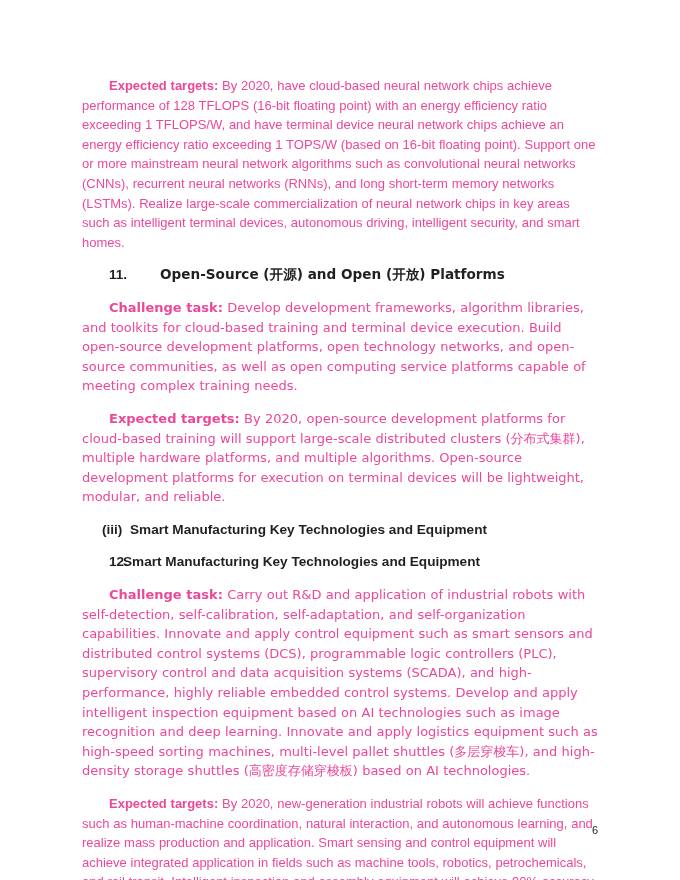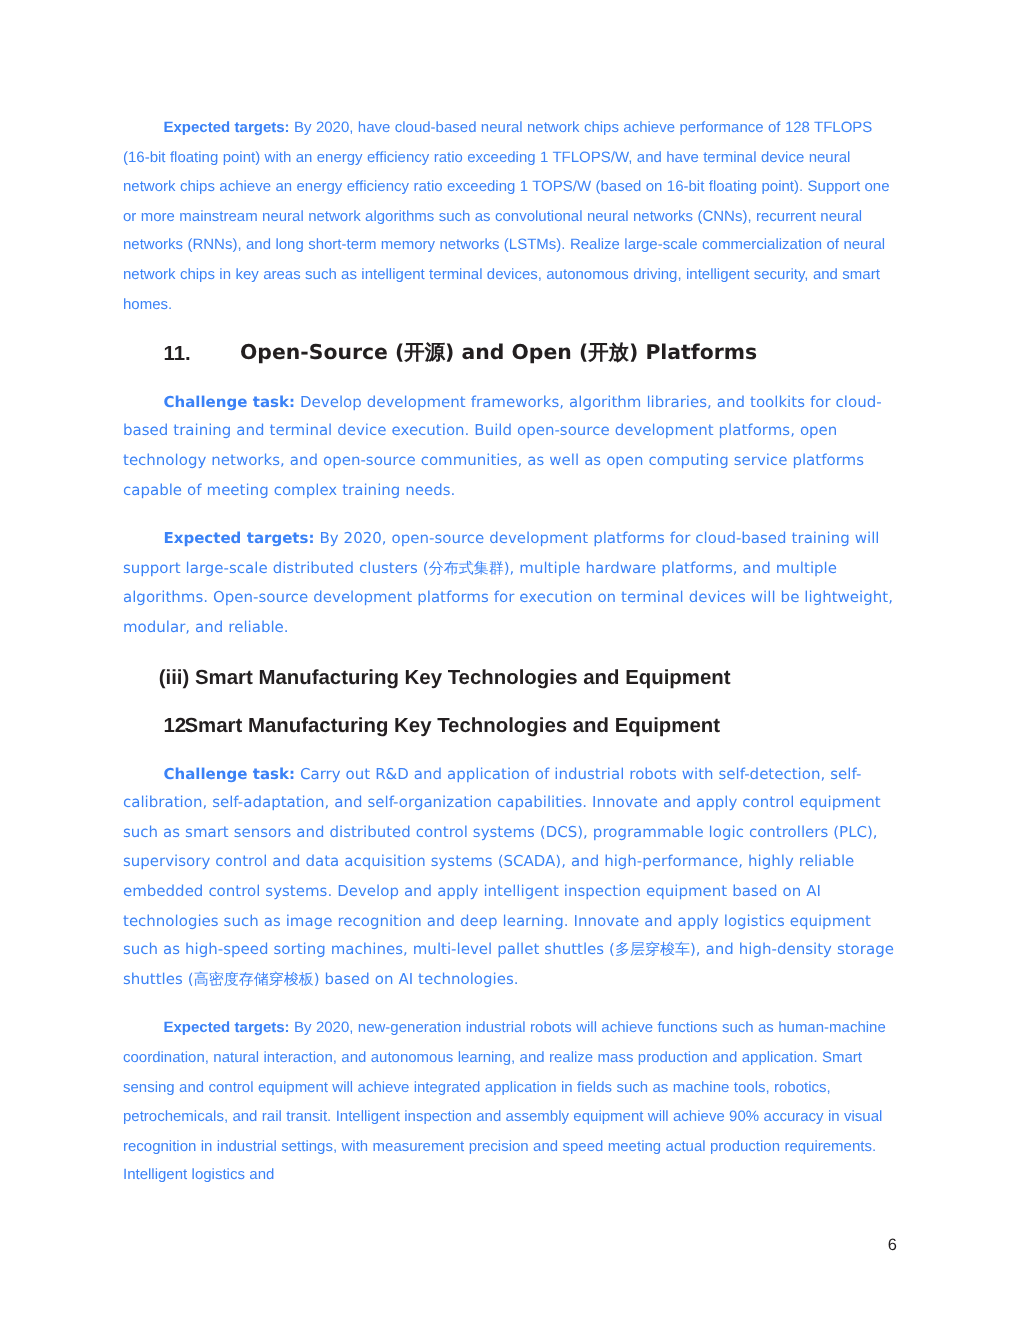--- a/index.html
+++ b/index.html
@@ -20,26 +20,26 @@
     overflow: hidden;
   }
   .content {
     position: absolute;
     left: 82px;
     top: 76px;
     width: 516px;
   }
   p.para {
     margin: 0 0 13px 0;
-    font-size: 10px;
+    font-size: 13px;
     line-height: 19.6px;
     text-indent: 27px;
     text-align: left;
     word-spacing: 0.15px;
-    color: #3b82f6;
+    color: #ec4899;
   }
   p.para .lead {
     font-weight: bold;
   }
   .zh {
     font-family: "DejaVu Sans", "Liberation Sans", sans-serif;
     margin-left: 37px;
   }
   .heading-num {
     display: flex;
@@ -47,21 +47,20 @@
     font-size: 13.6px;
     line-height: 19.6px;
     font-weight: bold;
     color: #231f20;
   }
   .heading-num .marker {
     flex: 0 0 auto;
     width: 41px;
     padding-left: 27px;
     box-sizing: border-box;
-    text-align: center;
   }
   .heading-num.roman .marker {
     width: 48px;
     padding-left: 20px;
   }
   .heading-num .htext {
     flex: 1 1 auto;
   }
   .page-number {
     position: absolute;

